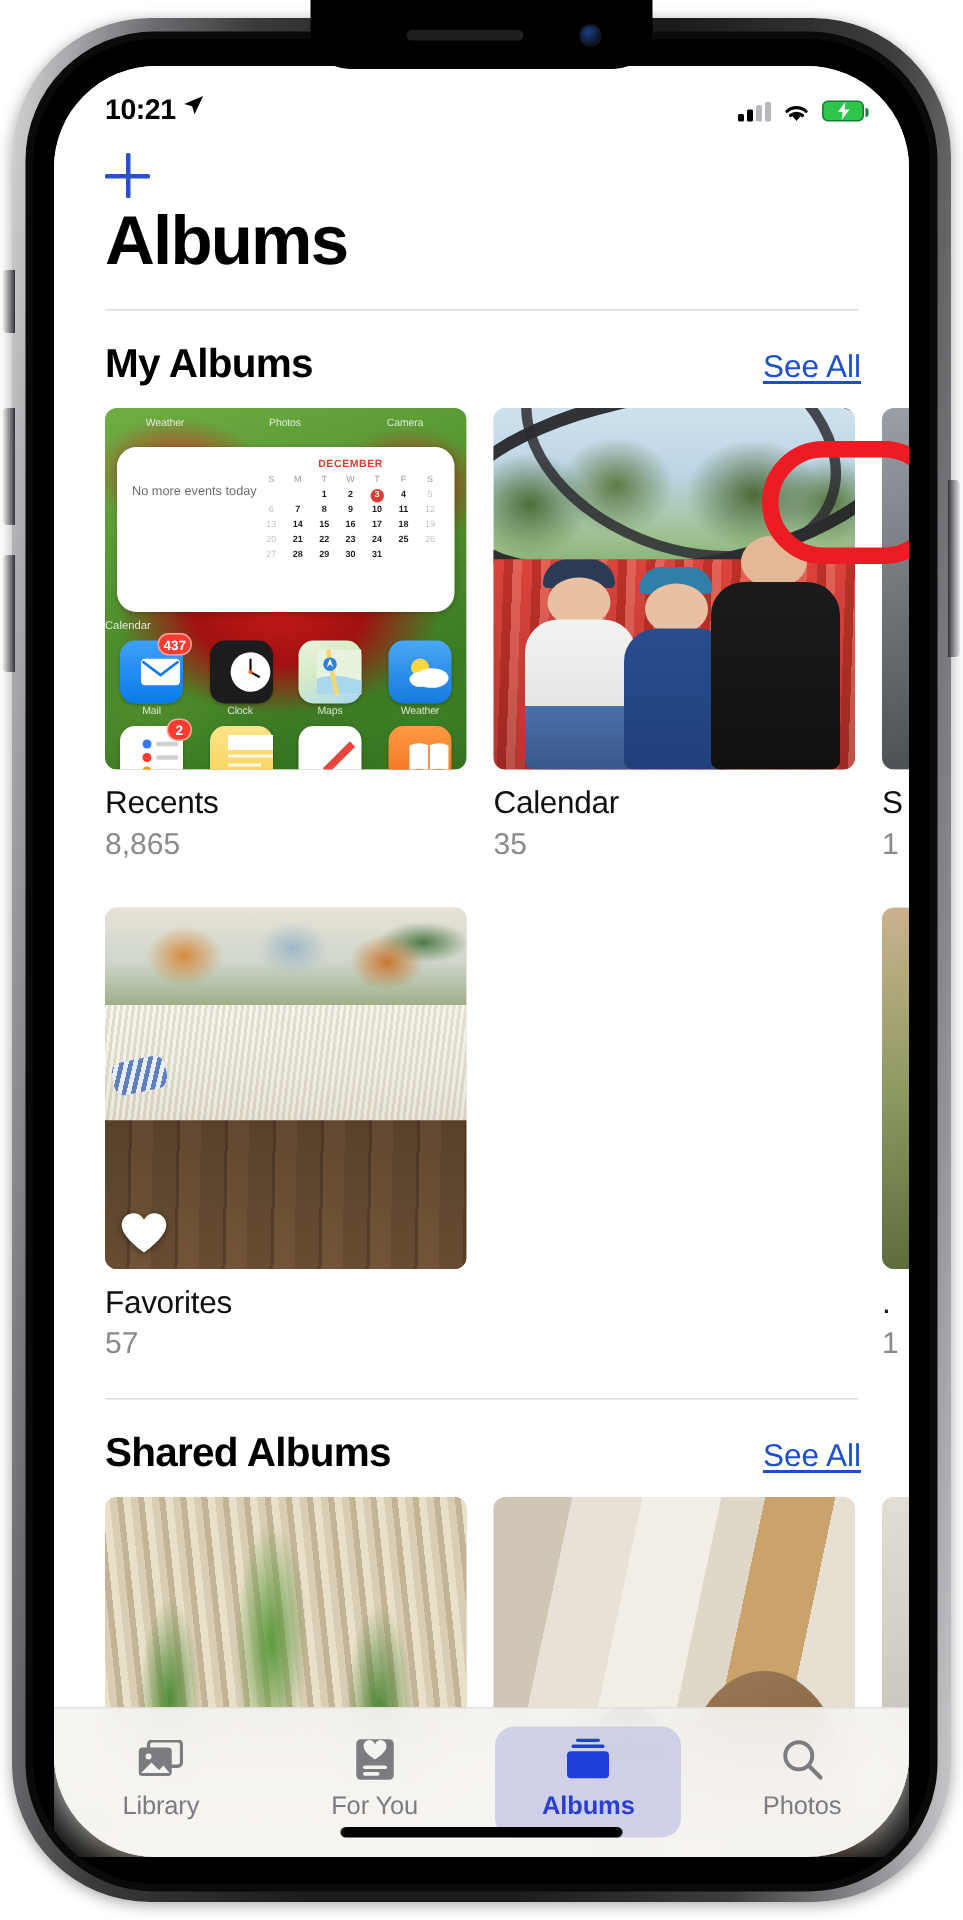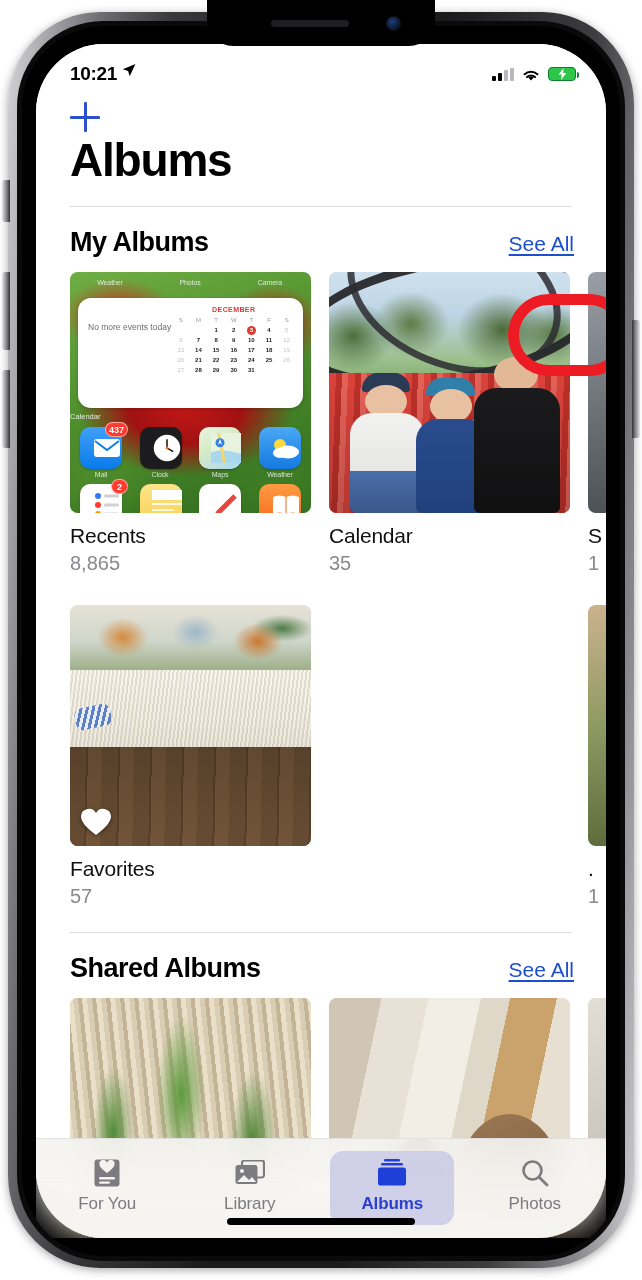--- a/index.html
+++ b/index.html
@@ -708,40 +708,40 @@
           </div>
         </div>
       </div>
 
       <div class="annotation-ring"></div>
 
       <div class="tabbar">
 
         <div class="tab">
           <div class="tab-icon">
+            <svg width="30" height="26" viewBox="0 0 30 26">
+              <rect x="7" y="0.5" width="22" height="17" rx="2.5" fill="none" stroke="#7c7c80" stroke-width="2.2"></rect>
+              <rect x="0.5" y="5" width="22" height="19" rx="2.5" fill="#7c7c80"></rect>
+              <circle cx="7" cy="11" r="2" fill="#f4f3f0"></circle>
+              <path d="M2 22 L9 15 L14 20 L17 17 L21 22Z" fill="#f4f3f0"></path>
+            </svg>
+          </div>
+          <div class="tab-label">Library</div>
+        </div>
+
+        <div class="tab">
+          <div class="tab-icon">
             <svg width="26" height="28" viewBox="0 0 26 28">
               <rect x="0.5" y="0.5" width="25" height="27" rx="3" fill="#7c7c80"></rect>
               <path d="M13 14 C7.5 10.2 5.5 7.6 5.5 5.6 A3.4 3.4 0 0 1 13 4.1 A3.4 3.4 0 0 1 20.5 5.6 C20.5 7.6 18.5 10.2 13 14Z" fill="#f4f3f0"></path>
               <rect x="5" y="18" width="16" height="2.4" rx="1.2" fill="#f4f3f0"></rect>
               <rect x="5" y="22.4" width="11" height="2.4" rx="1.2" fill="#f4f3f0"></rect>
             </svg>
           </div>
           <div class="tab-label">For You</div>
-        </div>
-
-        <div class="tab">
-          <div class="tab-icon">
-            <svg width="30" height="26" viewBox="0 0 30 26">
-              <rect x="7" y="0.5" width="22" height="17" rx="2.5" fill="none" stroke="#7c7c80" stroke-width="2.2"></rect>
-              <rect x="0.5" y="5" width="22" height="19" rx="2.5" fill="#7c7c80"></rect>
-              <circle cx="7" cy="11" r="2" fill="#f4f3f0"></circle>
-              <path d="M2 22 L9 15 L14 20 L17 17 L21 22Z" fill="#f4f3f0"></path>
-            </svg>
-          </div>
-          <div class="tab-label">Library</div>
         </div>
 
         <div class="tab active">
           <div class="tab-pill"></div>
           <div class="tab-icon">
             <svg width="32" height="28" viewBox="0 0 32 28">
               <rect x="8" y="0" width="16" height="2.4" rx="1.2" fill="#1e3fd8"></rect>
               <rect x="5" y="4" width="22" height="2.4" rx="1.2" fill="#1e3fd8"></rect>
               <rect x="2" y="8.5" width="28" height="18" rx="2.6" fill="#1e3fd8"></rect>
             </svg>

